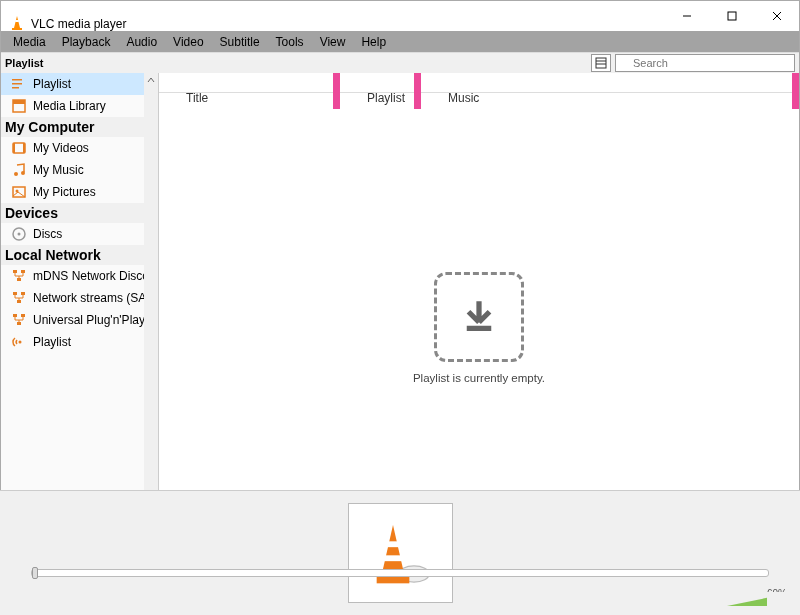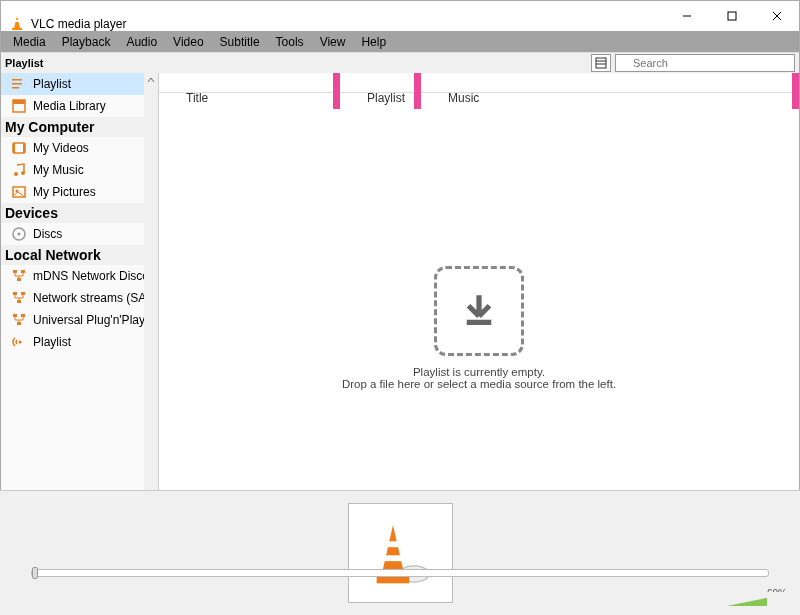--- a/index.html
+++ b/index.html
@@ -267,21 +267,20 @@
         <div class="col album">Music</div>
       </div>
       <div class="empty">
         <div class="dropbox">
           <svg viewBox="0 0 24 24">
               <path d="M12 3 L12 15 M12 15 L6 9 M12 15 L18 9" fill="none" stroke="#666" stroke-width="3"></path>
               <rect x="5" y="17" width="14" height="3" fill="#666"></rect>
             </svg>
         </div>
         <div>Playlist is currently empty.</div>
-        <div>Drop a file here or select a media source from the left.</div>
       </div>
     </div>
   </div>
 
   <div class="seek">
     <span>--:--</span>
     <div class="track">
         <div class="handle"></div>
       </div>
     <span>--:--</span>

